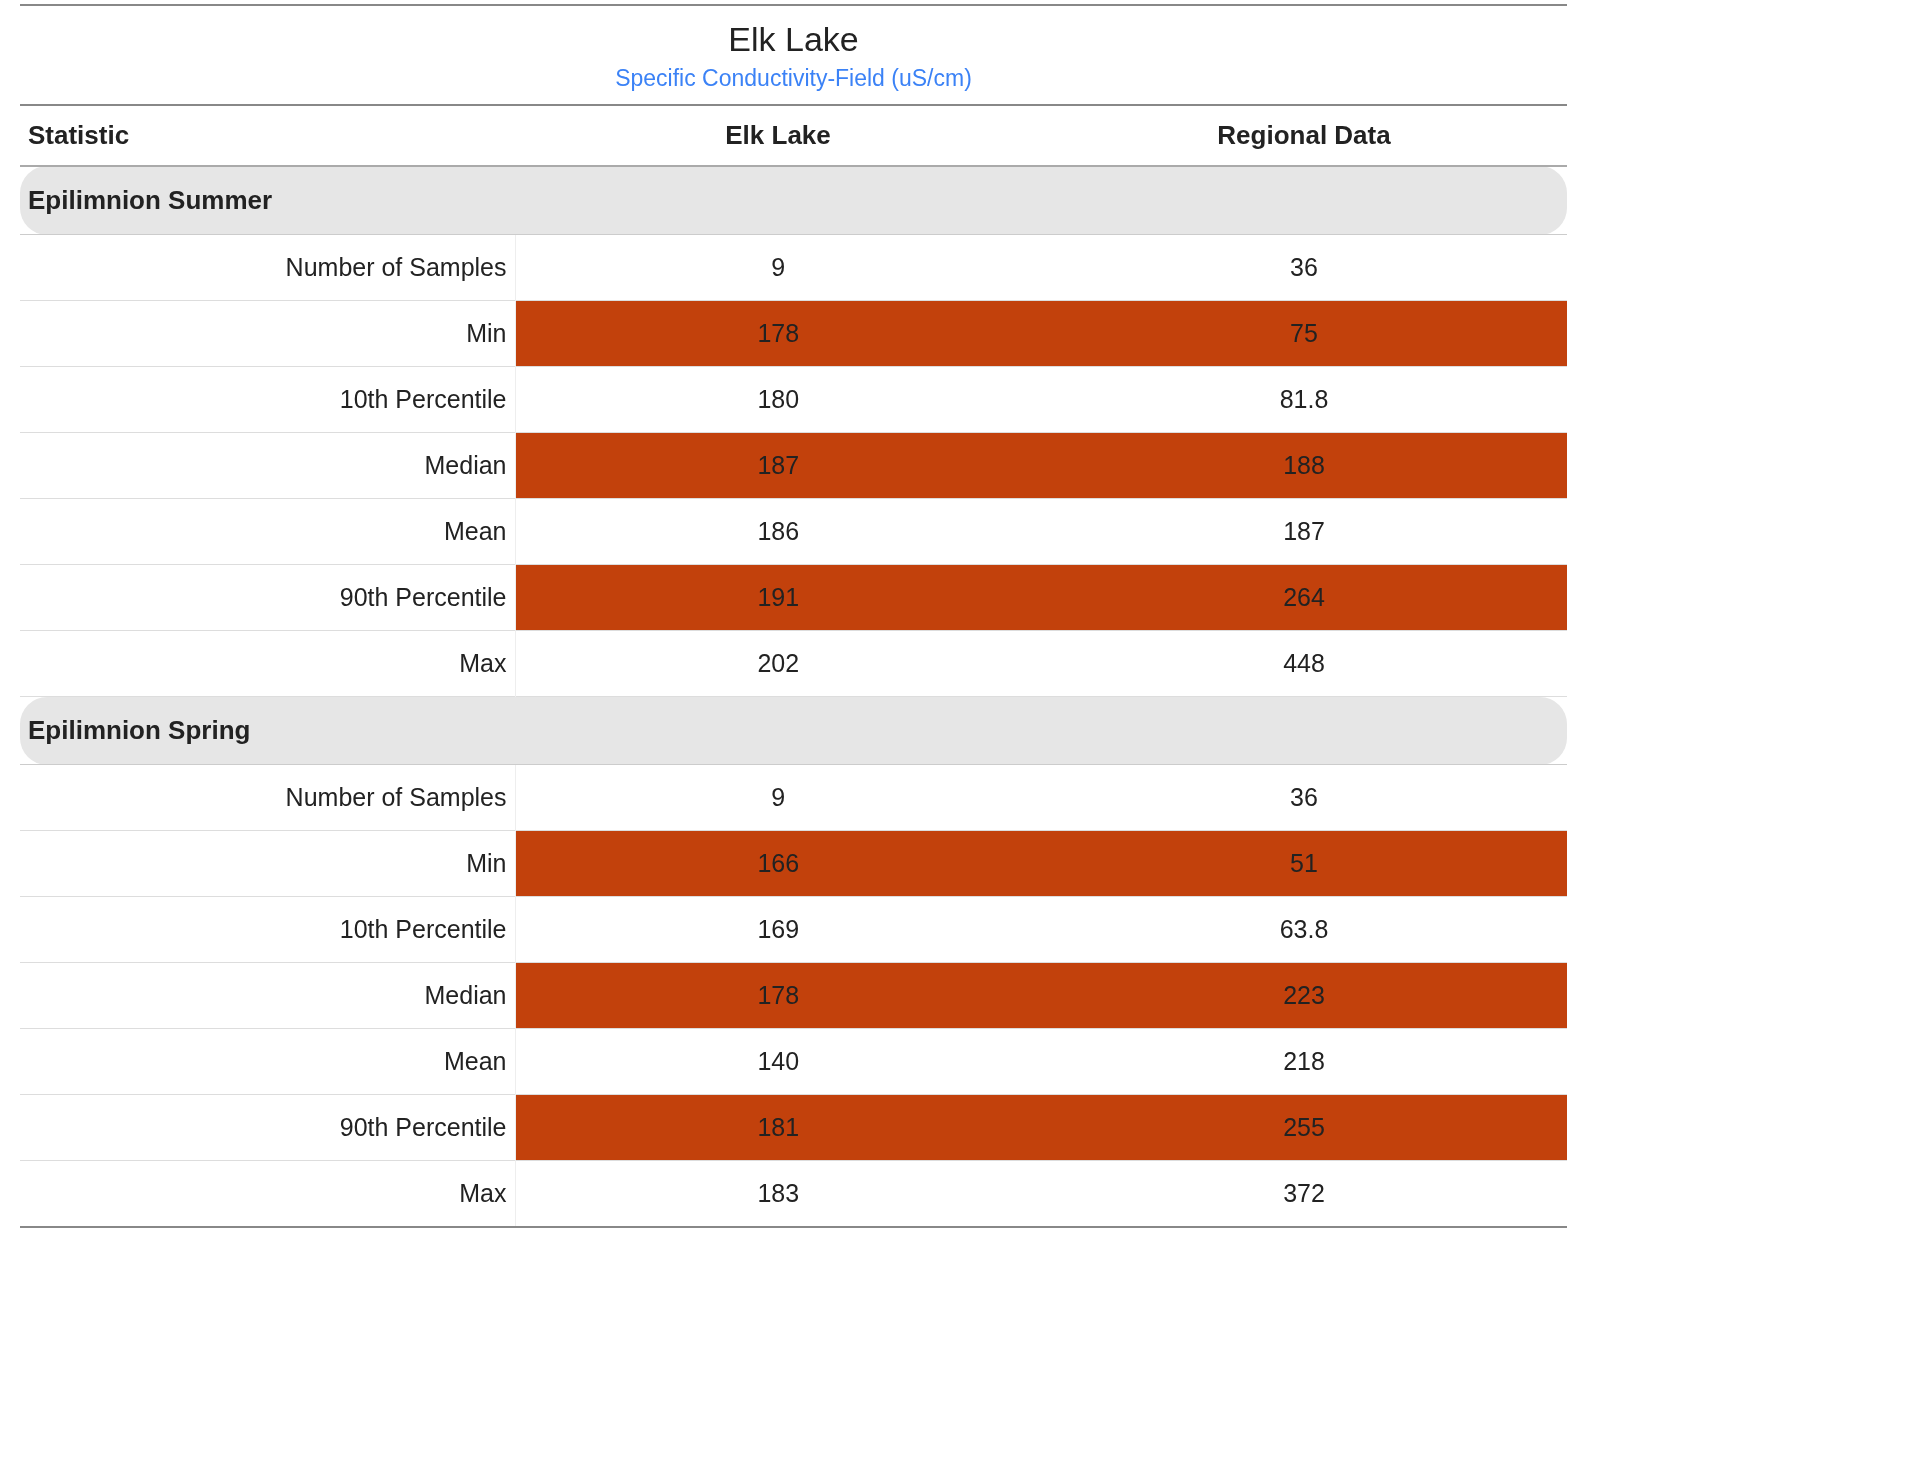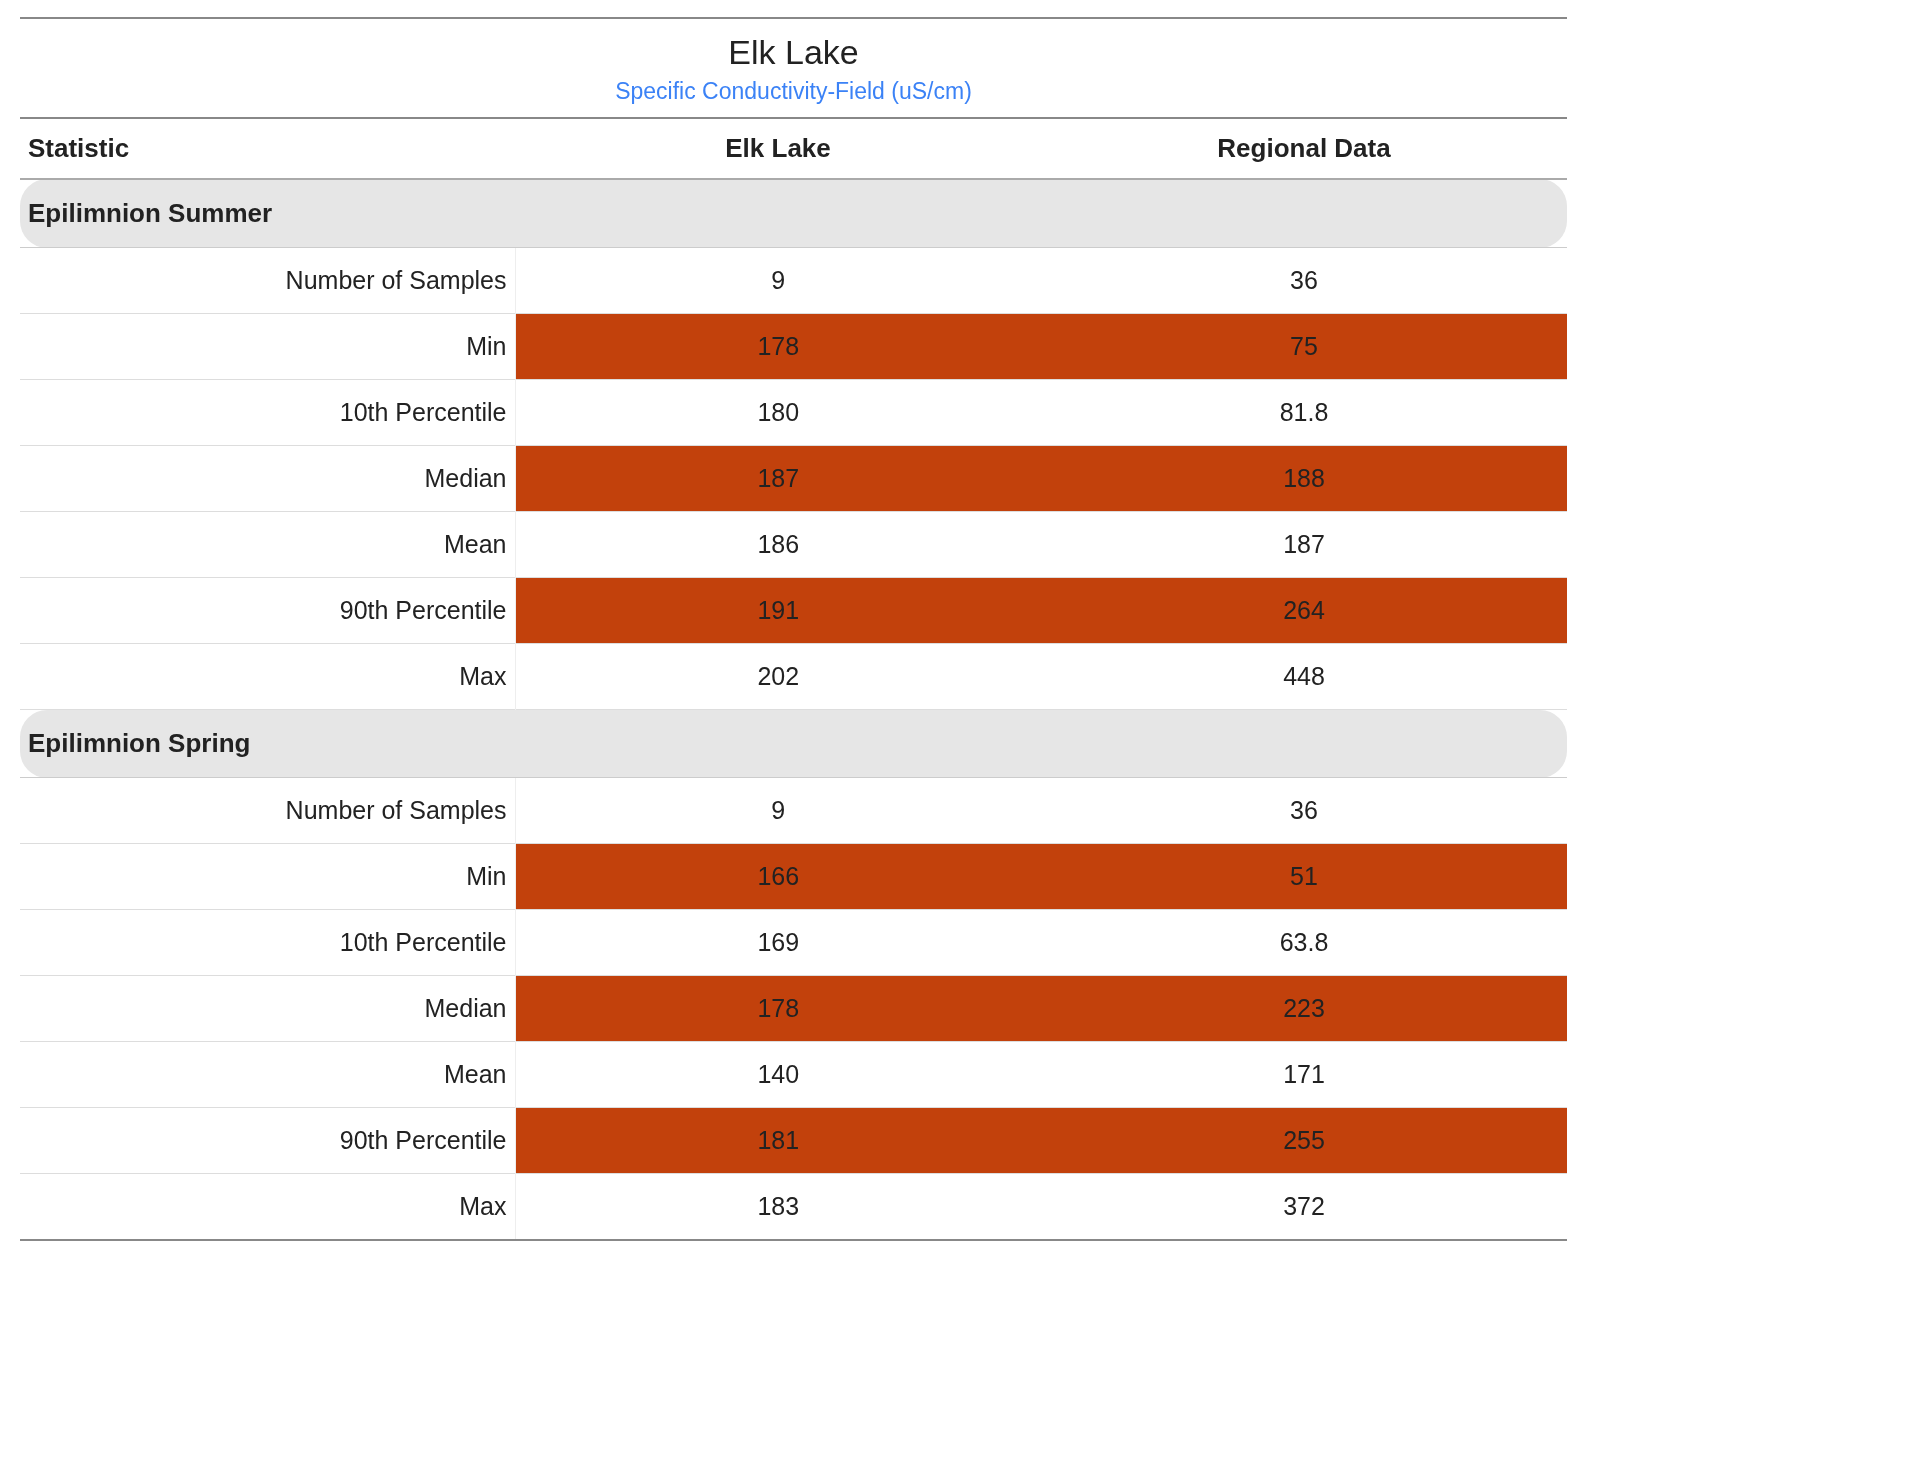--- a/index.html
+++ b/index.html
@@ -4,21 +4,21 @@
 <style>
   html, body {
     margin: 0;
     padding: 0;
     background: #ffffff;
     font-family: "Segoe UI", Arial, sans-serif;
     color: #222;
   }
   .wrap {
     width: 1587px;
-    padding: 17px 20px;
+    padding: 4px 20px;
     box-sizing: border-box;
   }
   table {
     width: 100%;
     border-collapse: collapse;
     font-size: 25px;
   }
   .top-border-cell {
     border-top: 2px solid #888;
     padding: 0;
@@ -171,21 +171,21 @@
       <td class="val-cell">63.8</td>
     </tr>
     <tr class="data-row alt">
       <td class="stat-label">Median</td>
       <td class="val-cell">178</td>
       <td class="val-cell">223</td>
     </tr>
     <tr class="data-row">
       <td class="stat-label">Mean</td>
       <td class="val-cell">140</td>
-      <td class="val-cell">171</td>
+      <td class="val-cell">218</td>
     </tr>
     <tr class="data-row alt">
       <td class="stat-label">90th Percentile</td>
       <td class="val-cell">181</td>
       <td class="val-cell">255</td>
     </tr>
     <tr class="data-row">
       <td class="stat-label">Max</td>
       <td class="val-cell">183</td>
       <td class="val-cell">372</td>

